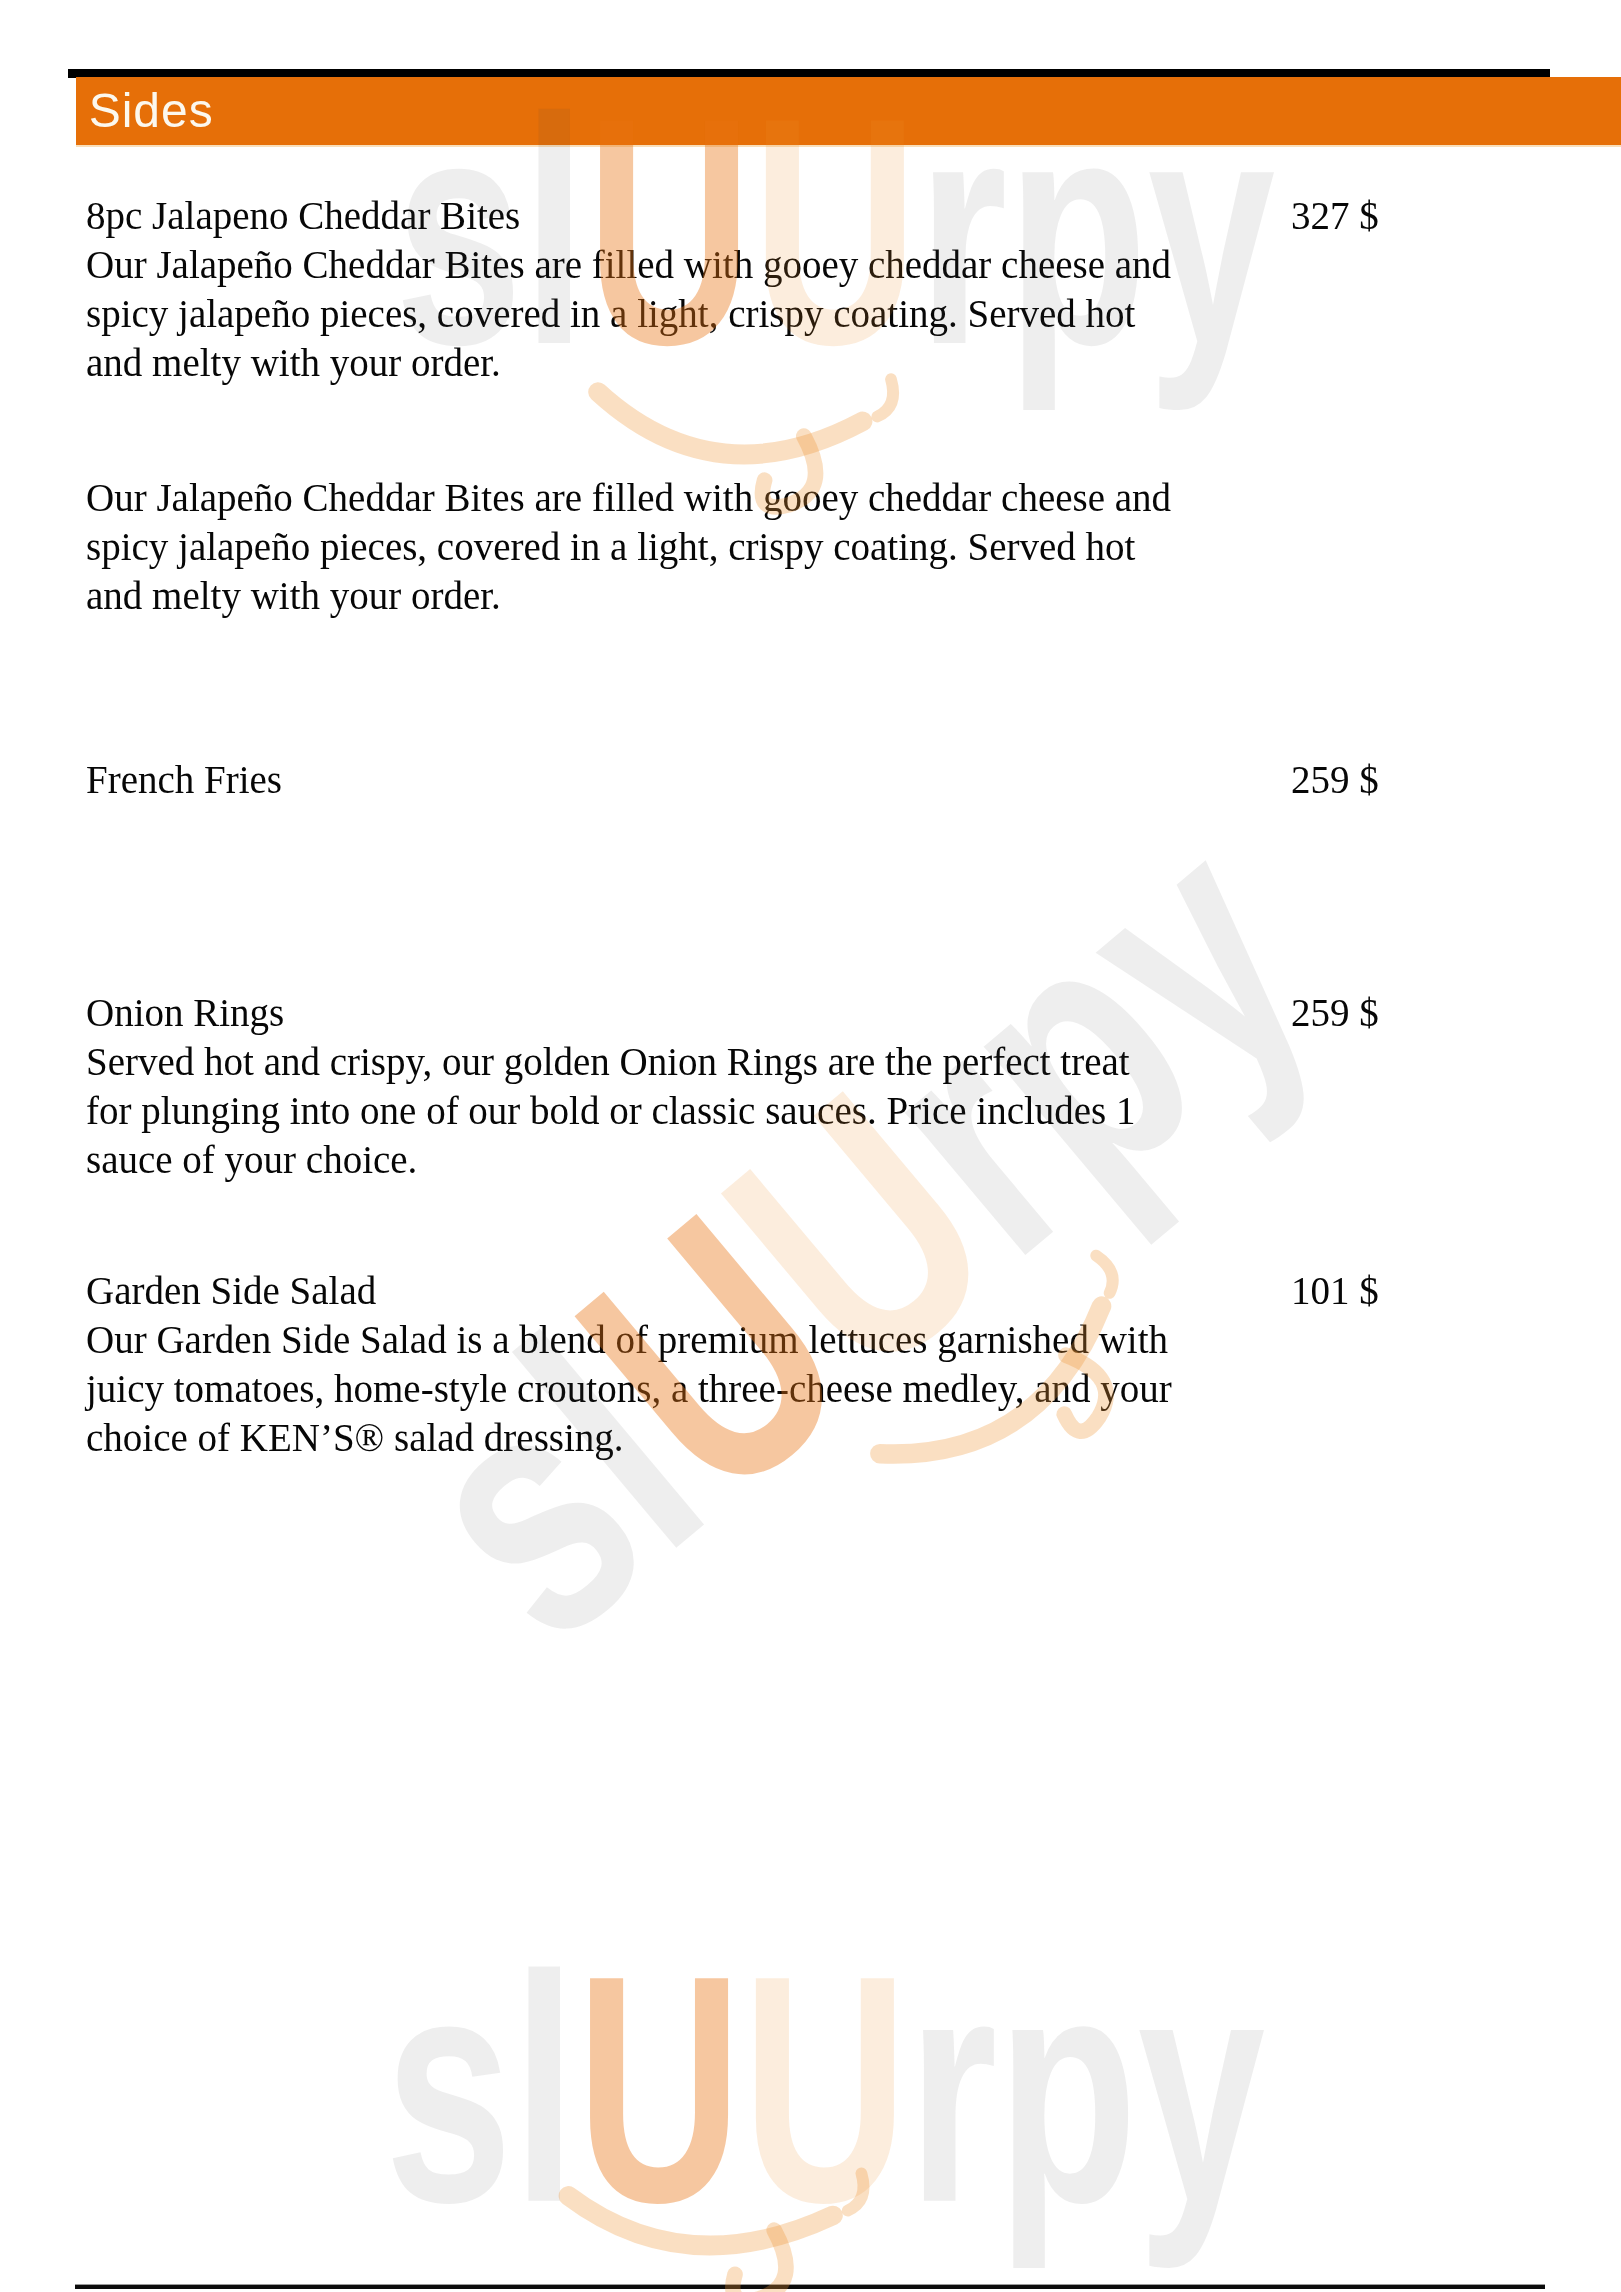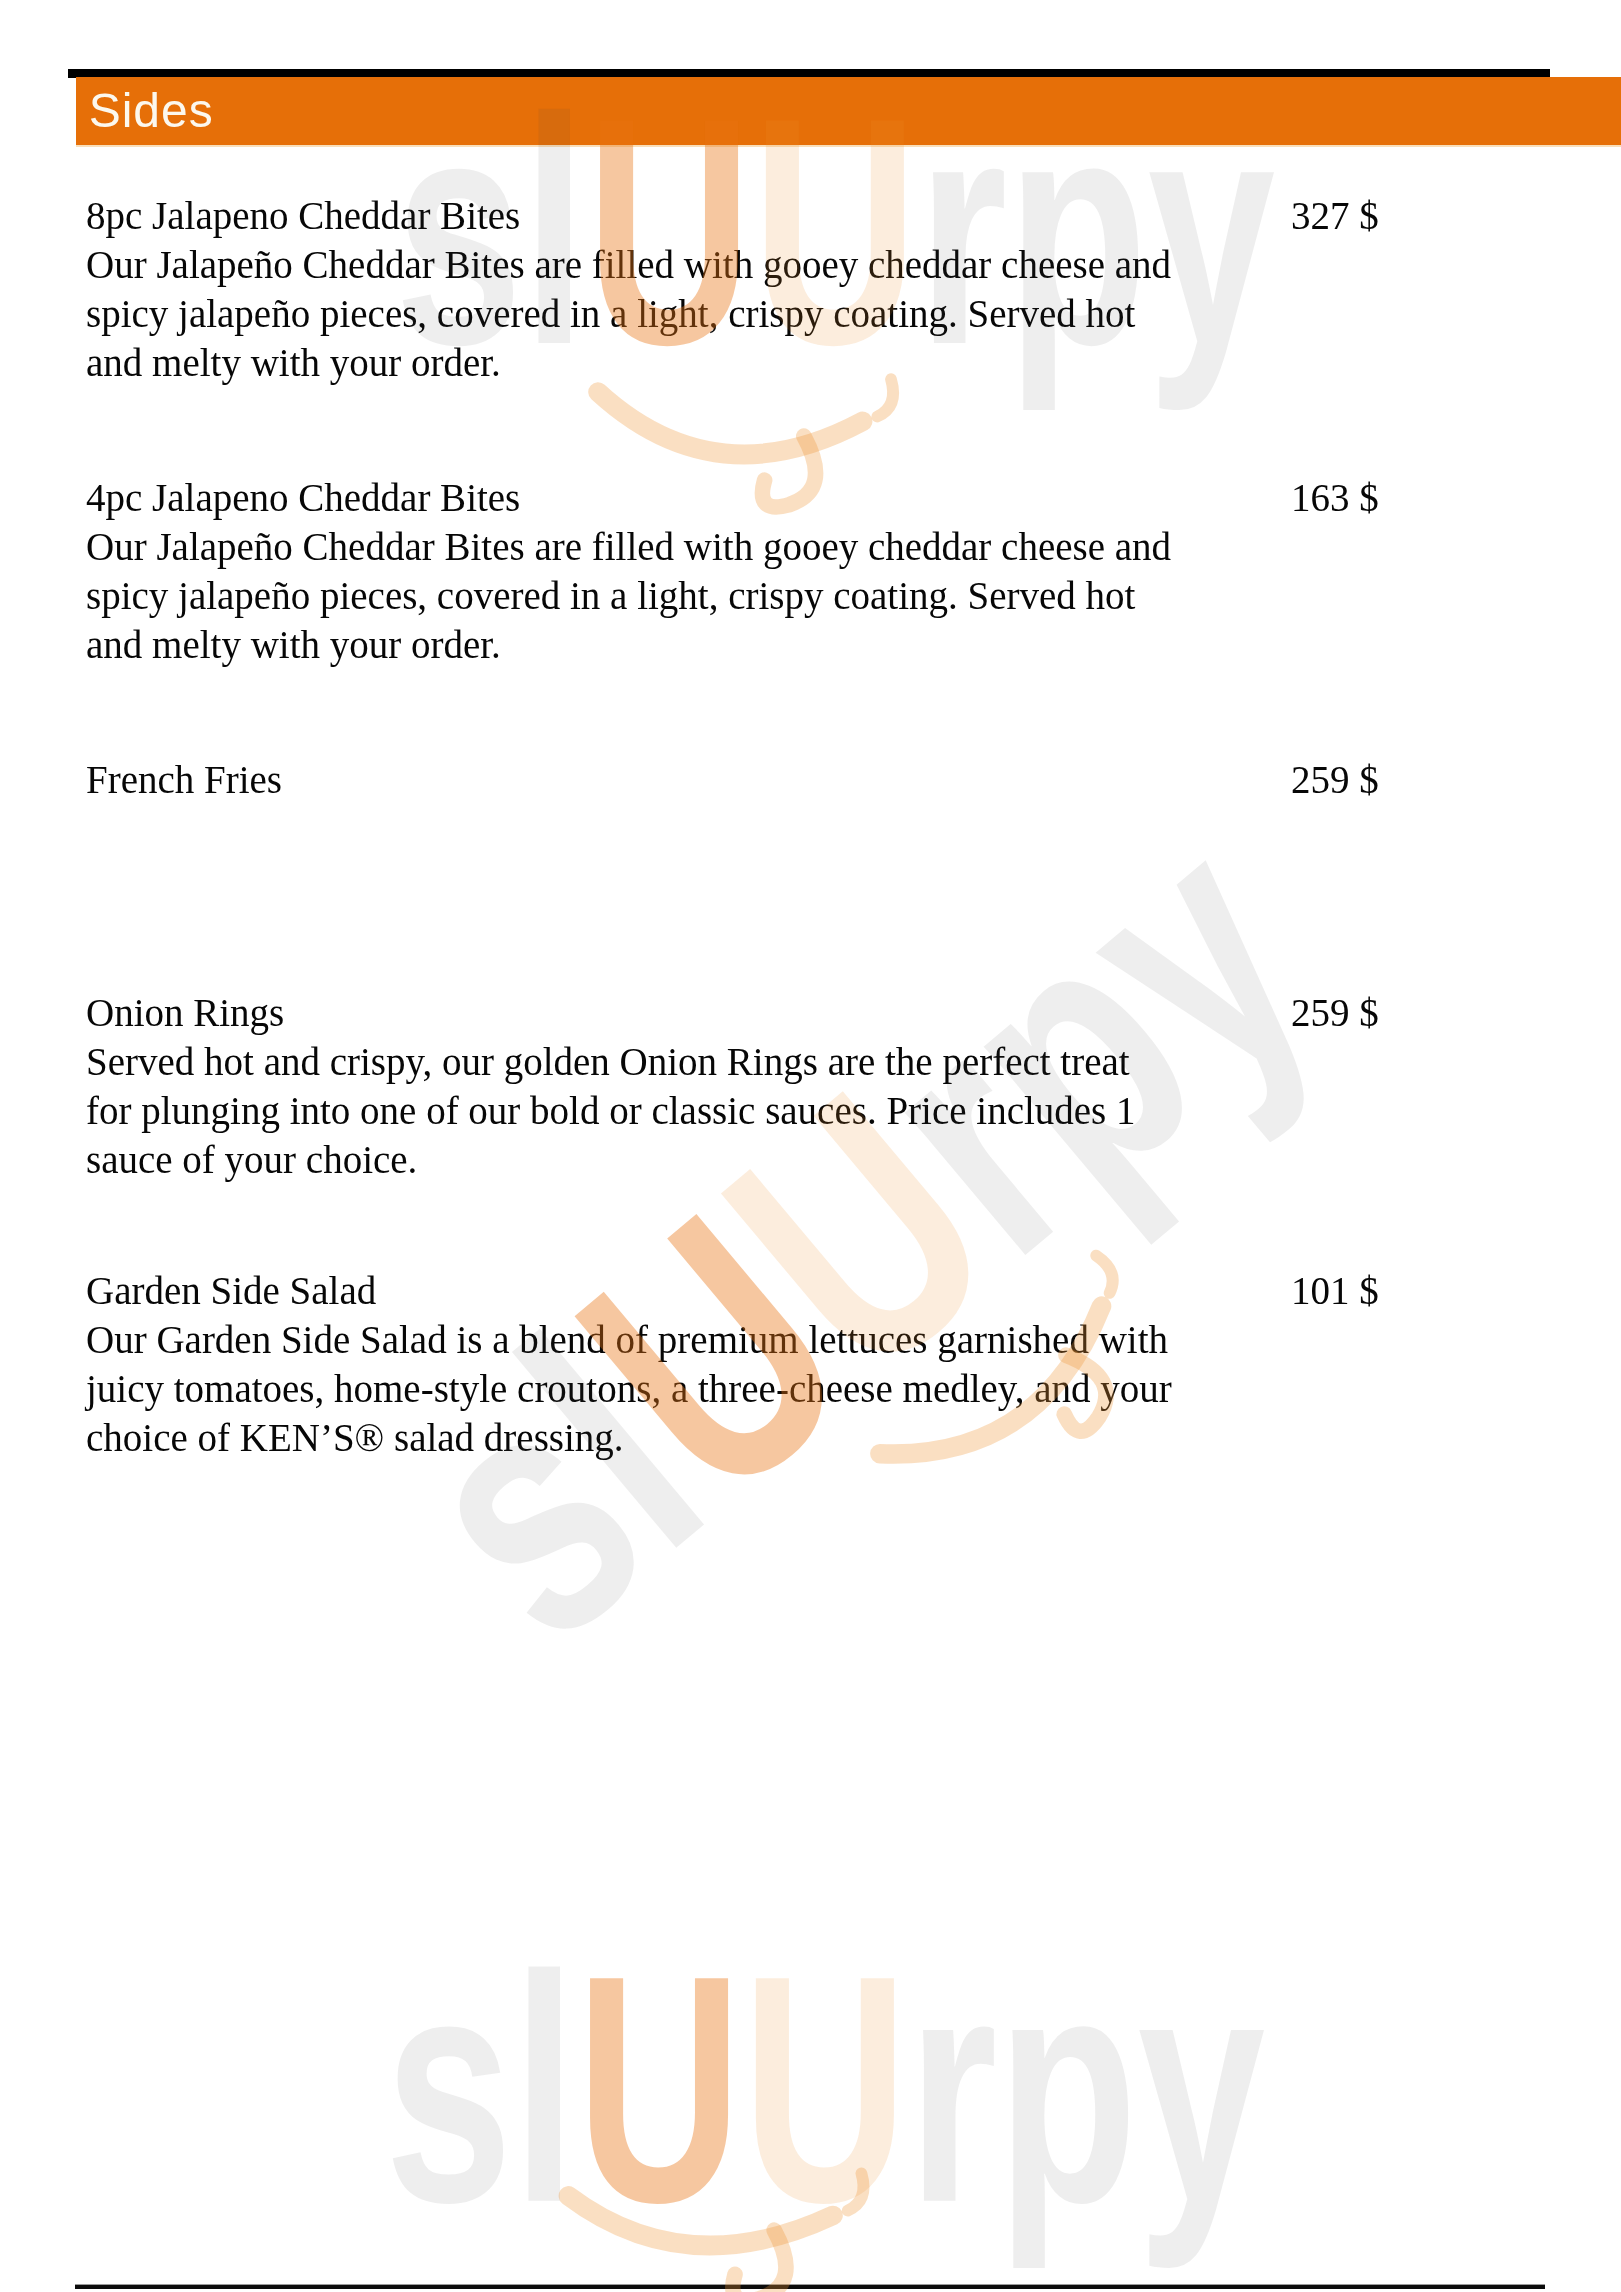--- a/index.html
+++ b/index.html
@@ -60,24 +60,20 @@
       <span class="price">327 $</span>
     </div>
     <div class="desc">
       <div>Our Jalapeño Cheddar Bites are filled with gooey cheddar cheese and</div>
       <div>spicy jalapeño pieces, covered in a light, crispy coating. Served hot</div>
       <div>and melty with your order.</div>
     </div>
   </div>
 
   <div class="item" style="top:473px;">
-    <div class="title-row">
-      <span>4pc Jalapeno Cheddar Bites</span>
-      <span class="price">163 $</span>
-    </div>
     <div class="desc">
       <div>Our Jalapeño Cheddar Bites are filled with gooey cheddar cheese and</div>
       <div>spicy jalapeño pieces, covered in a light, crispy coating. Served hot</div>
       <div>and melty with your order.</div>
     </div>
   </div>
 
   <div class="item" style="top:755px;">
     <div class="title-row">
       <span>French Fries</span>

